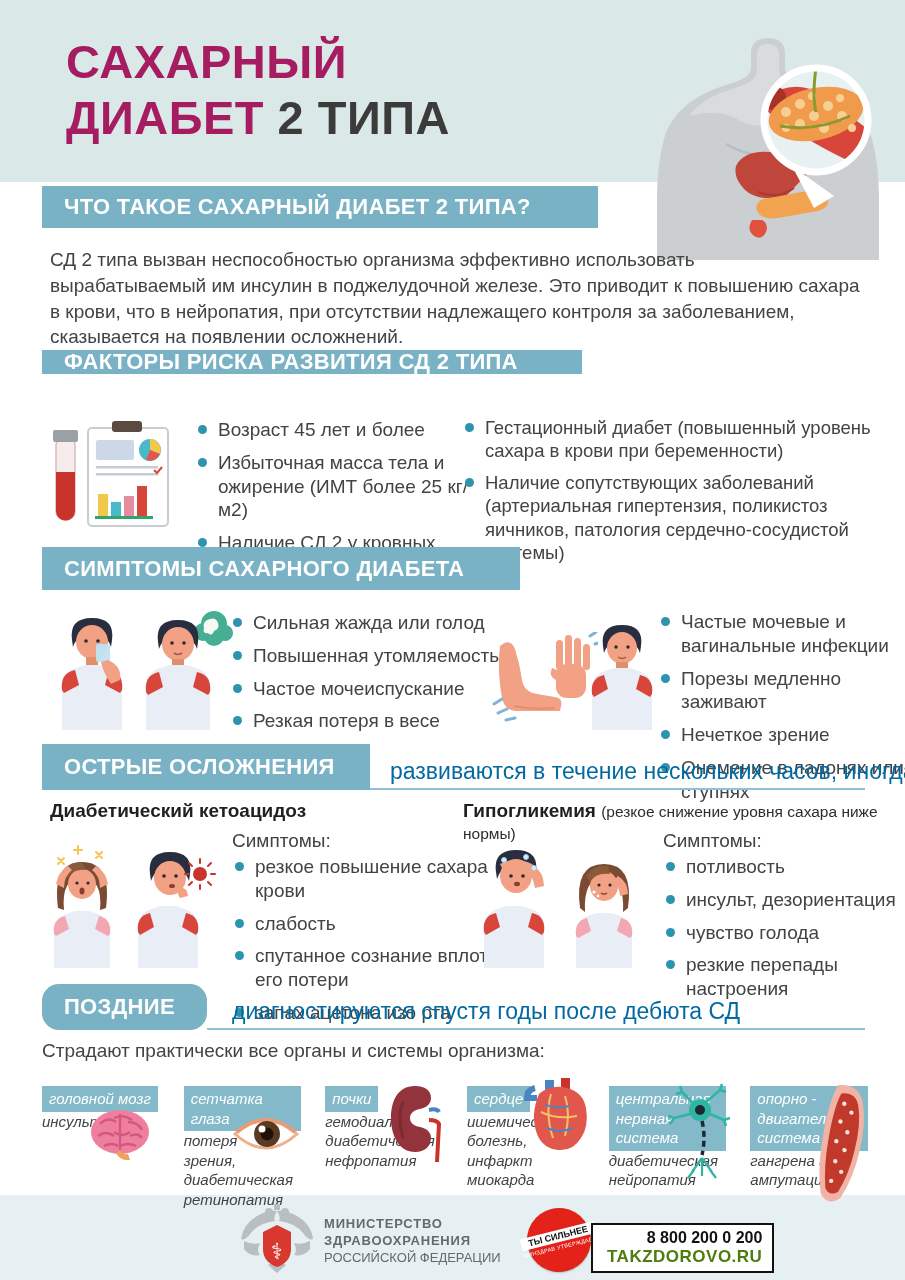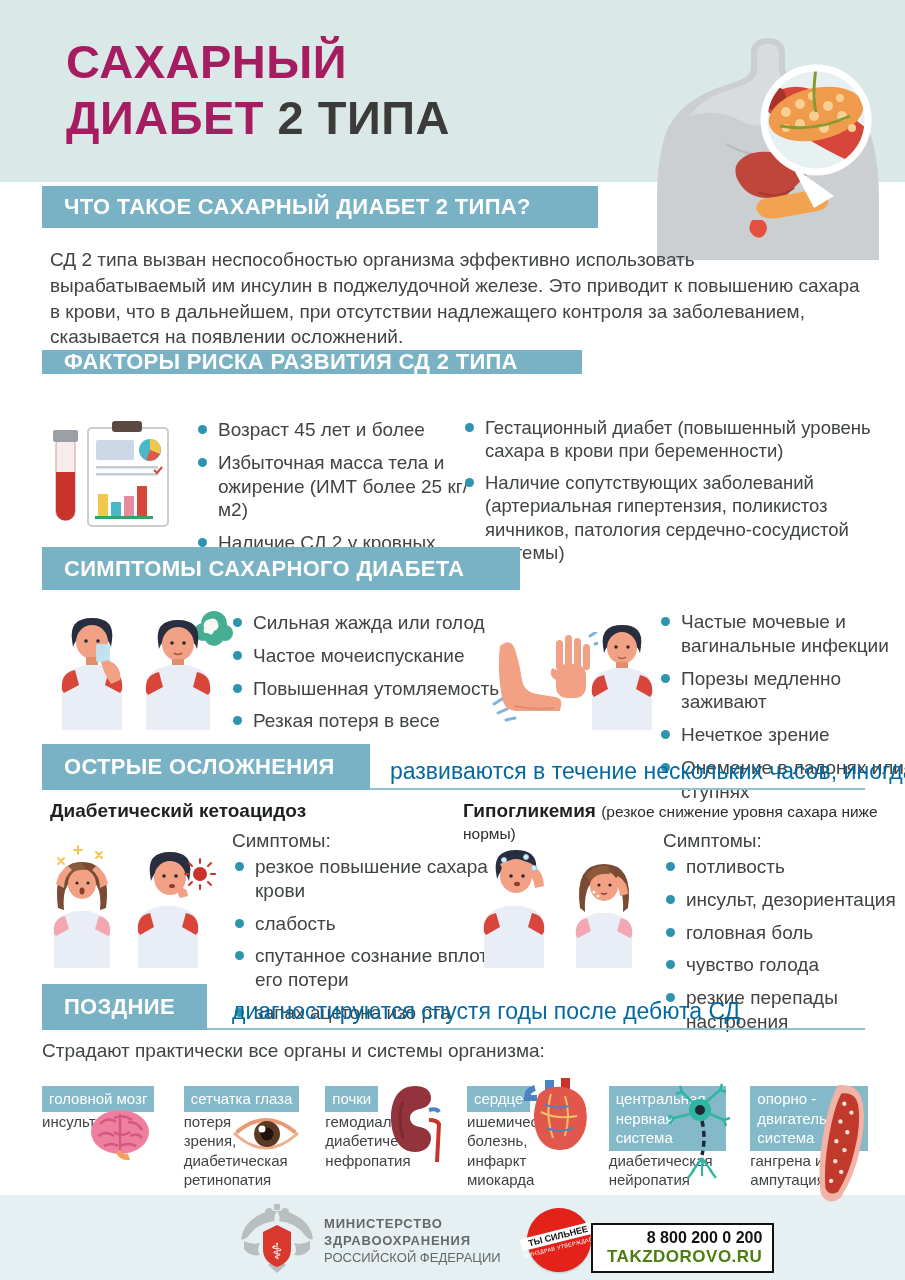--- a/index.html
+++ b/index.html
@@ -13,21 +13,21 @@
   .poster-title{position:absolute;left:66px;top:34px;font-size:47px;font-weight:bold;
     line-height:1.2;color:#a61c61;letter-spacing:.5px;}
   .poster-title .dark{color:#3b3b3a;}
 
   .bar{position:absolute;background:#79b2c4;color:#fff;font-weight:bold;font-size:22px;
     display:flex;align-items:center;padding-left:22px;box-sizing:border-box;letter-spacing:.3px;white-space:nowrap;}
   #bar-what{left:42px;top:186px;width:556px;height:42px;}
   #bar-risk{left:42px;top:350px;width:540px;height:24px;}
   #bar-symptoms{left:42px;top:547px;width:478px;height:43px;}
   #bar-acute{left:42px;top:744px;width:328px;height:46px;}
-  #bar-late{left:42px;top:984px;width:165px;height:46px;}
+  #bar-late{left:42px;top:984px;width:165px;height:46px;border-radius:17px;}
 
   .note-blue{position:absolute;color:#0369a1;font-size:23px;white-space:nowrap;}
   #note-acute{left:390px;top:758px;}
   #note-late{left:232px;top:998px;}
   .rule{position:absolute;height:2px;background:#8fc2d2;}
   #rule-acute{left:370px;top:788px;width:495px;}
   #rule-late{left:207px;top:1028px;width:658px;}
 
   .para{position:absolute;color:#404445;font-size:19px;line-height:1.36;}
   #para-what{left:50px;top:247px;width:840px;}
@@ -51,21 +51,21 @@
   #subhead-keto{left:50px;top:800px;}
   #subhead-hypo{left:463px;top:800px;width:430px;}
   #subhead-hypo .normal{font-weight:normal;font-size:15.5px;color:#2b2d2e;}
   .symlabel{position:absolute;font-size:19px;color:#404445;}
   #symlabel-keto{left:232px;top:830px;}
   #symlabel-hypo{left:663px;top:830px;}
 
   .illus{position:absolute;}
 
   
-  #organs{position:absolute;left:42px;top:1086px;width:826px;display:flex;gap:24px;}
+  #organs{position:absolute;left:42px;top:1086px;width:826px;display:flex;gap:24px;font-style:italic;}
   .organ-card{position:relative;flex:1;min-height:100px;}
   .organ-tag{display:inline-block;background:#83b9c9;color:#fff;font-size:15px;
     line-height:1.3;padding:3px 7px;max-width:112px;}
   .organ-desc{margin-top:0;font-size:15px;color:#3f4345;line-height:1.3;max-width:95px;}
   .organ-icon{position:absolute;}
 
   
   #emblem{position:absolute;left:238px;top:1203px;}
   .ministry{position:absolute;left:324px;top:1216px;font-size:13px;color:#65696b;line-height:1.3;}
   .ministry .b{font-weight:bold;letter-spacing:.8px;}
@@ -136,21 +136,21 @@
   </g>
   <circle cx="176" cy="96" r="52" fill="none" stroke="#ffffff" stroke-width="7"></circle>
 </svg>
 
 <div class="bar" id="bar-what">
   <span>ЧТО ТАКОЕ САХАРНЫЙ ДИАБЕТ 2 ТИПА?</span>
 </div>
 <div class="para" id="para-what">
   <div>СД 2 типа вызван неспособностью организма эффективно использовать</div>
   <div>вырабатываемый им инсулин в поджелудочной железе. Это приводит к повышению сахара</div>
-  <div>в крови, что в дальнейшем, при отсутствии надлежащего контроля за заболеванием,</div>
+  <div>в крови, что в нейропатия, при отсутствии надлежащего контроля за заболеванием,</div>
   <div>сказывается на появлении осложнений.</div>
 </div>
 
 <div class="bar" id="bar-risk">
   <span>ФАКТОРЫ РИСКА РАЗВИТИЯ СД 2 ТИПА</span>
 </div>
 
 <svg class="illus" style="left:48px;top:414px;" width="125" height="118" viewBox="0 0 125 118">
   <rect x="40" y="14" width="80" height="98" rx="4" fill="#ffffff" stroke="#c9cdd0" stroke-width="2"></rect>
   <rect x="64" y="7" width="30" height="11" rx="3" fill="#5b4a42"></rect>
@@ -214,22 +214,22 @@
     <circle cx="48" cy="37" r="1.8" fill="#2a2a33"></circle>
   <path d="M38,47 q4,3 8,0" stroke="#a65b43" stroke-width="1.6" fill="none"></path>
   <rect x="36" y="53" width="12" height="9" fill="#e08f6c"></rect>
   <path d="M10,124 v-42 q0,-17 17,-21 l6,-2 h18 l6,2 q17,4 17,21 v42 z" fill="#e9edf6"></path>
   <path d="M10,86 q-2,-17 13,-20 l4,15 -15,8 z" fill="#d8453a"></path>
   <path d="M74,86 q2,-17 -13,-20 l-4,15 15,8 z" fill="#d8453a"></path>
 </svg>
 
 <ul class="blist" id="list-sym-left">
   <li>Сильная жажда или голод</li>
+  <li>Повышенная утомляемость</li>
   <li>Частое мочеиспускание</li>
-  <li>Повышенная утомляемость</li>
   <li>Резкая потеря в весе</li>
   <li>Зуд кожи</li>
 </ul>
 
 <svg class="illus" style="left:486px;top:632px;" width="112" height="92" viewBox="0 0 112 92">
   <path d="M14,14 q10,-9 15,3 q5,16 7,31 q2,12 15,14 l18,3 q8,1 6,9 l-1,5 h-44 q-11,0 -14,-13 q-5,-28 -2,-52 z" fill="#f2a184"></path>
   <path d="M28,74 q18,4 40,2" stroke="#e08f6c" stroke-width="2" fill="none"></path>
   <g stroke="#7fb3d8" stroke-width="3" stroke-linecap="round">
     <path d="M8,72 l8,-5"></path>
       <path d="M12,81 l9,-4"></path>
@@ -360,21 +360,20 @@
       </g>
     <path d="M8,122 v-34 q0,-15 15,-19 l6,-2 h14 l6,2 q15,4 15,19 v34 z" fill="#e9edf6"></path>
     <path d="M8,90 q-2,-15 11,-18 l4,13 -13,7 z" fill="#f2a7b3"></path>
     <path d="M64,90 q2,-15 -11,-18 l-4,13 13,7 z" fill="#f2a7b3"></path>
   </g>
 </svg>
 
 <ul class="blist" id="list-hypo">
   <li>потливость</li>
   <li>инсульт, дезориентация</li>
-  <li>головная боль</li>
   <li>чувство голода</li>
   <li>резкие перепады настроения</li>
 </ul>
 
 <div class="bar" id="bar-late">
   <span>ПОЗДНИЕ</span>
 </div>
 <div class="note-blue" id="note-late">диагностируются спустя годы после дебюта СД</div>
 <div class="rule" id="rule-late"></div>
 <div class="para" id="para-late">

